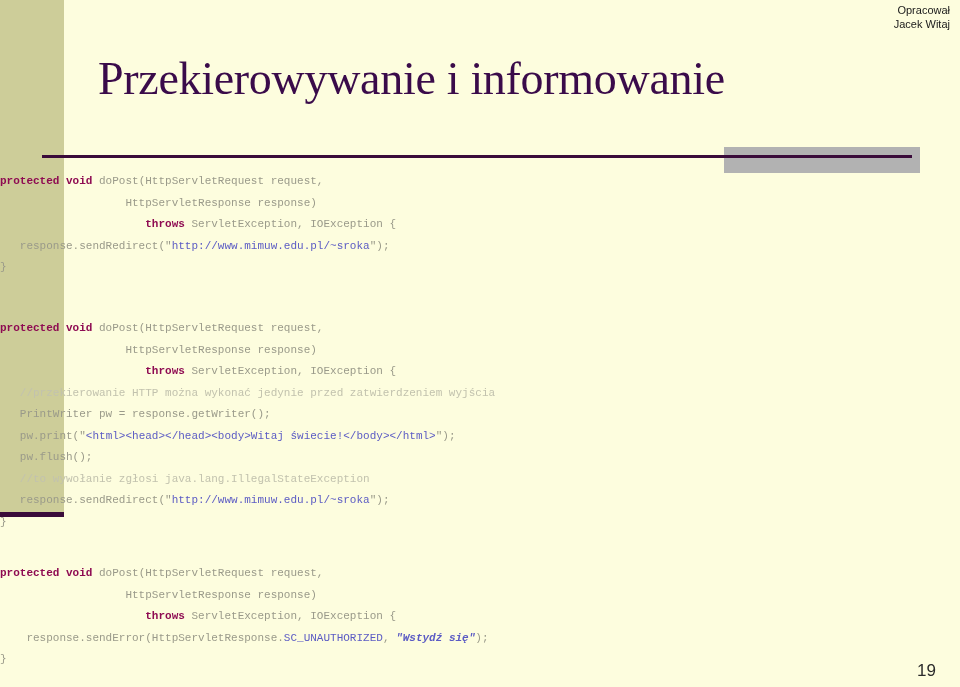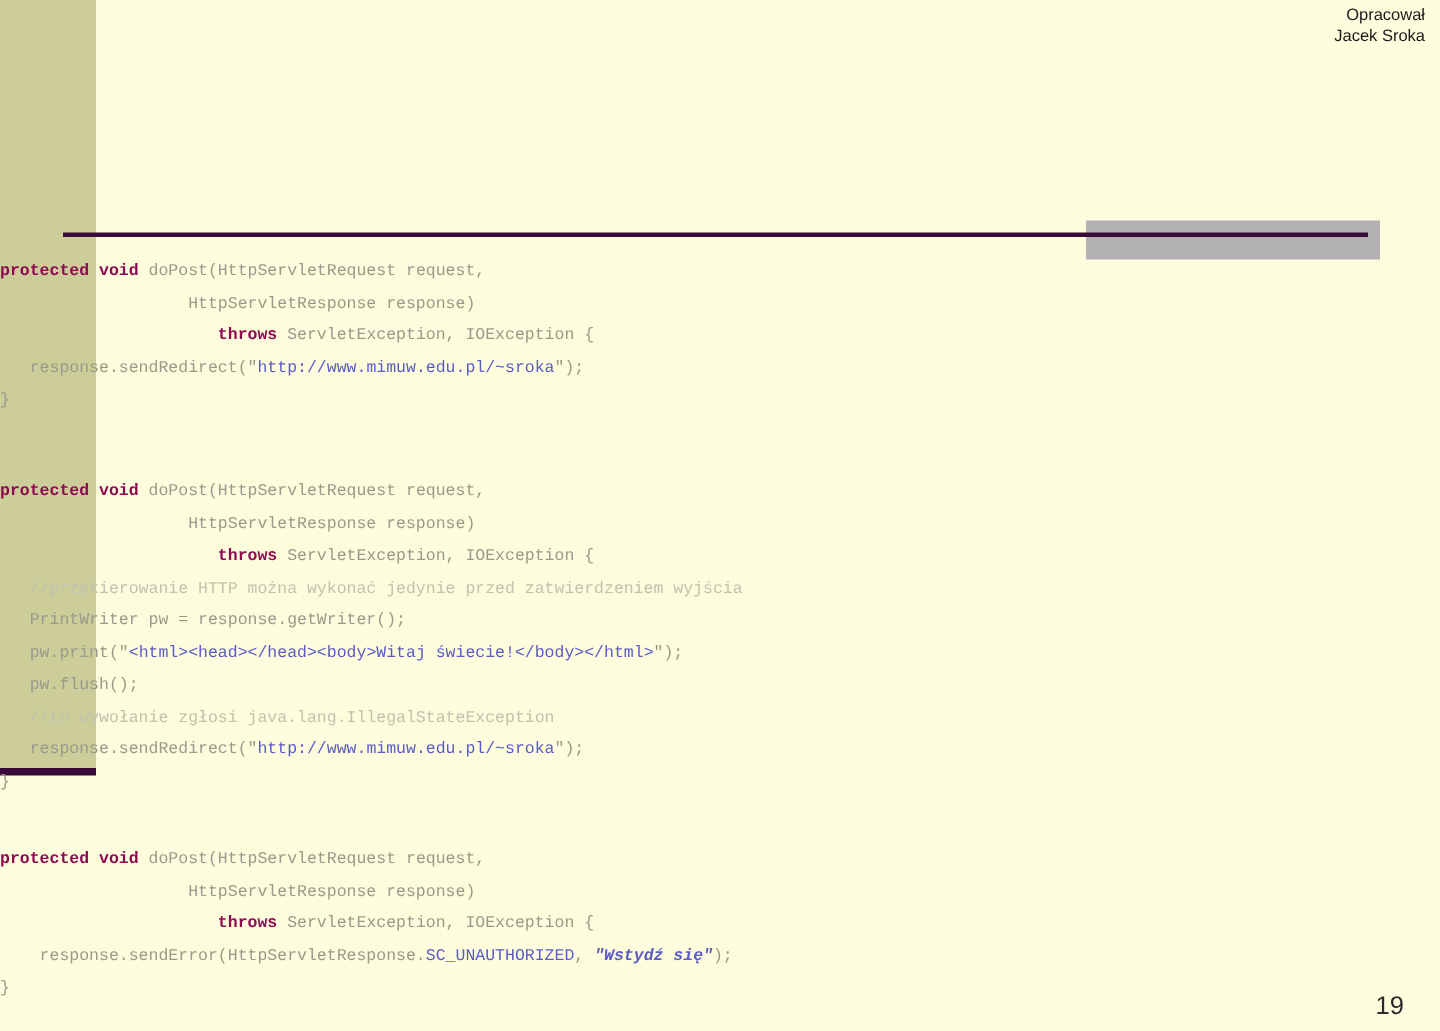--- a/index.html
+++ b/index.html
@@ -134,24 +134,25 @@
 <div class="slide" style="background: rgb(253, 253, 222);">
 
   <div class="side-bar" style="background: rgb(205, 205, 153);"></div>
   <div class="side-bar-underline" style="background: rgb(58, 11, 58);"></div>
 
   <div class="gray-block" style="background: rgb(178, 178, 178);"></div>
   <div class="title-rule" style="background: rgb(58, 11, 58);"></div>
 
   <div class="author">
     <div>Opracował</div>
-    <div>Jacek Sroka</div>
+    <div>Jacek Witaj</div>
   </div>
 
   <h1 class="title" style="color: rgb(58, 11, 74);">
+    <span class="title-line">Przekierowywanie i informowanie</span>
   </h1>
 
   <div class="code-area">
     <pre class="code-block" id="block-1"><span class="ln"><span class="kw" style="color: rgb(142, 11, 82);">protected void</span><span class="plain" style="color: rgb(154, 154, 138);"> doPost(HttpServletRequest request,</span></span><span class="ln"><span class="plain" style="color: rgb(154, 154, 138);">                   HttpServletResponse response)</span></span><span class="ln"><span class="plain" style="color: rgb(154, 154, 138);">                      </span><span class="kw" style="color: rgb(142, 11, 82);">throws</span><span class="plain" style="color: rgb(154, 154, 138);"> ServletException, IOException {</span></span><span class="ln"><span class="plain" style="color: rgb(154, 154, 138);">   response.sendRedirect("</span><span class="str" style="color: rgb(91, 91, 196);">http://www.mimuw.edu.pl/~sroka</span><span class="plain" style="color: rgb(154, 154, 138);">");</span></span><span class="ln"><span class="plain" style="color: rgb(154, 154, 138);">}</span></span></pre>
     <pre class="code-block" id="block-2"><span class="ln"><span class="kw" style="color: rgb(142, 11, 82);">protected void</span><span class="plain" style="color: rgb(154, 154, 138);"> doPost(HttpServletRequest request,</span></span><span class="ln"><span class="plain" style="color: rgb(154, 154, 138);">                   HttpServletResponse response)</span></span><span class="ln"><span class="plain" style="color: rgb(154, 154, 138);">                      </span><span class="kw" style="color: rgb(142, 11, 82);">throws</span><span class="plain" style="color: rgb(154, 154, 138);"> ServletException, IOException {</span></span><span class="ln"><span class="cmt" style="color: rgb(194, 194, 174);">   //przekierowanie HTTP można wykonać jedynie przed zatwierdzeniem wyjścia</span></span><span class="ln"><span class="plain" style="color: rgb(154, 154, 138);">   PrintWriter pw = response.getWriter();</span></span><span class="ln"><span class="plain" style="color: rgb(154, 154, 138);">   pw.print("</span><span class="str" style="color: rgb(91, 91, 196);">&lt;html&gt;&lt;head&gt;&lt;/head&gt;&lt;body&gt;Witaj świecie!&lt;/body&gt;&lt;/html&gt;</span><span class="plain" style="color: rgb(154, 154, 138);">");</span></span><span class="ln"><span class="plain" style="color: rgb(154, 154, 138);">   pw.flush();</span></span><span class="ln"><span class="cmt" style="color: rgb(194, 194, 174);">   //to wywołanie zgłosi java.lang.IllegalStateException</span></span><span class="ln"><span class="plain" style="color: rgb(154, 154, 138);">   response.sendRedirect("</span><span class="str" style="color: rgb(91, 91, 196);">http://www.mimuw.edu.pl/~sroka</span><span class="plain" style="color: rgb(154, 154, 138);">");</span></span><span class="ln"><span class="plain" style="color: rgb(154, 154, 138);">}</span></span></pre>
     <pre class="code-block" id="block-3"><span class="ln"><span class="kw" style="color: rgb(142, 11, 82);">protected void</span><span class="plain" style="color: rgb(154, 154, 138);"> doPost(HttpServletRequest request,</span></span><span class="ln"><span class="plain" style="color: rgb(154, 154, 138);">                   HttpServletResponse response)</span></span><span class="ln"><span class="plain" style="color: rgb(154, 154, 138);">                      </span><span class="kw" style="color: rgb(142, 11, 82);">throws</span><span class="plain" style="color: rgb(154, 154, 138);"> ServletException, IOException {</span></span><span class="ln"><span class="plain" style="color: rgb(154, 154, 138);">    response.sendError(HttpServletResponse.</span><span class="const" style="color: rgb(91, 91, 196);">SC_UNAUTHORIZED</span><span class="plain" style="color: rgb(154, 154, 138);">, </span><span class="strit" style="color: rgb(91, 91, 196);">"Wstydź się"</span><span class="plain" style="color: rgb(154, 154, 138);">);</span></span><span class="ln"><span class="plain" style="color: rgb(154, 154, 138);">}</span></span></pre>
   </div>
 
   <div class="page-number">19</div>
 

